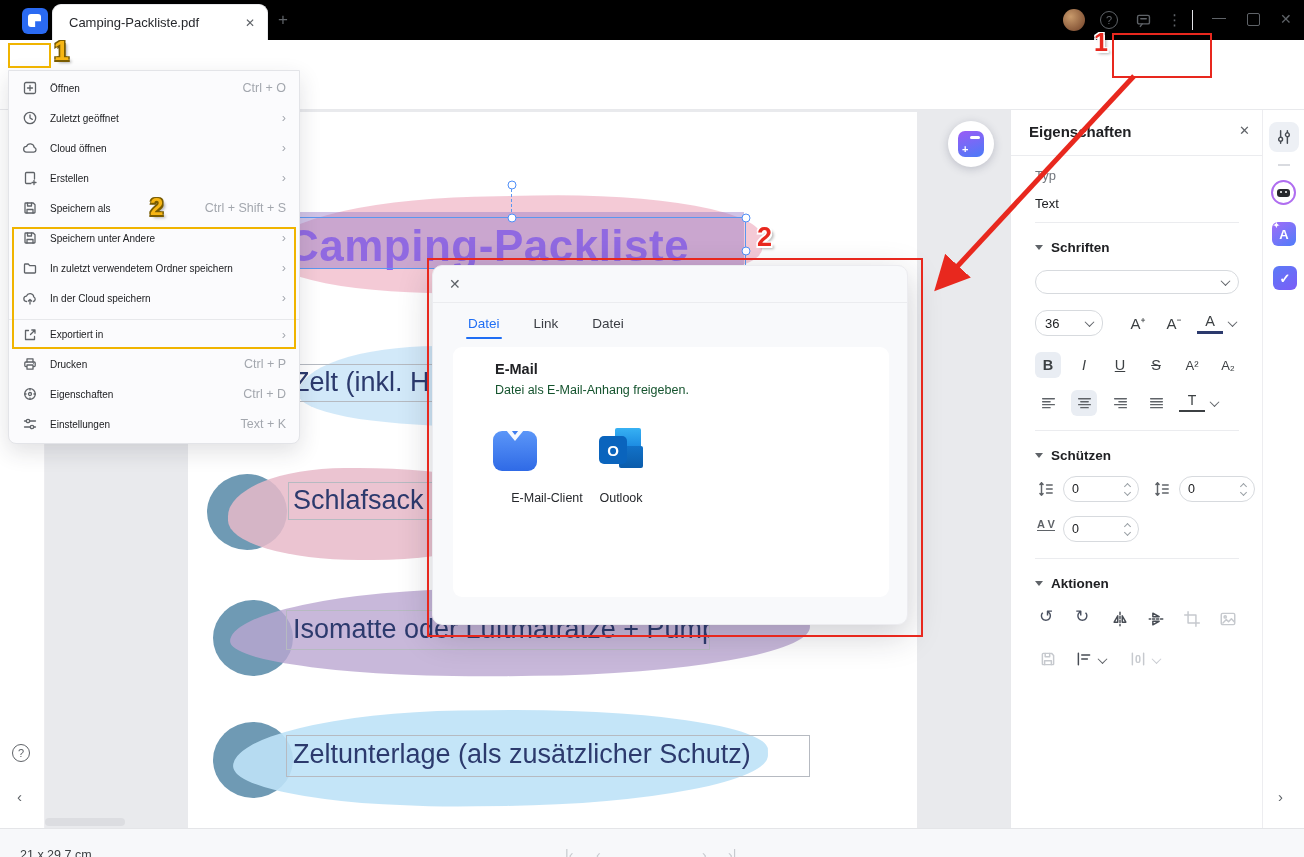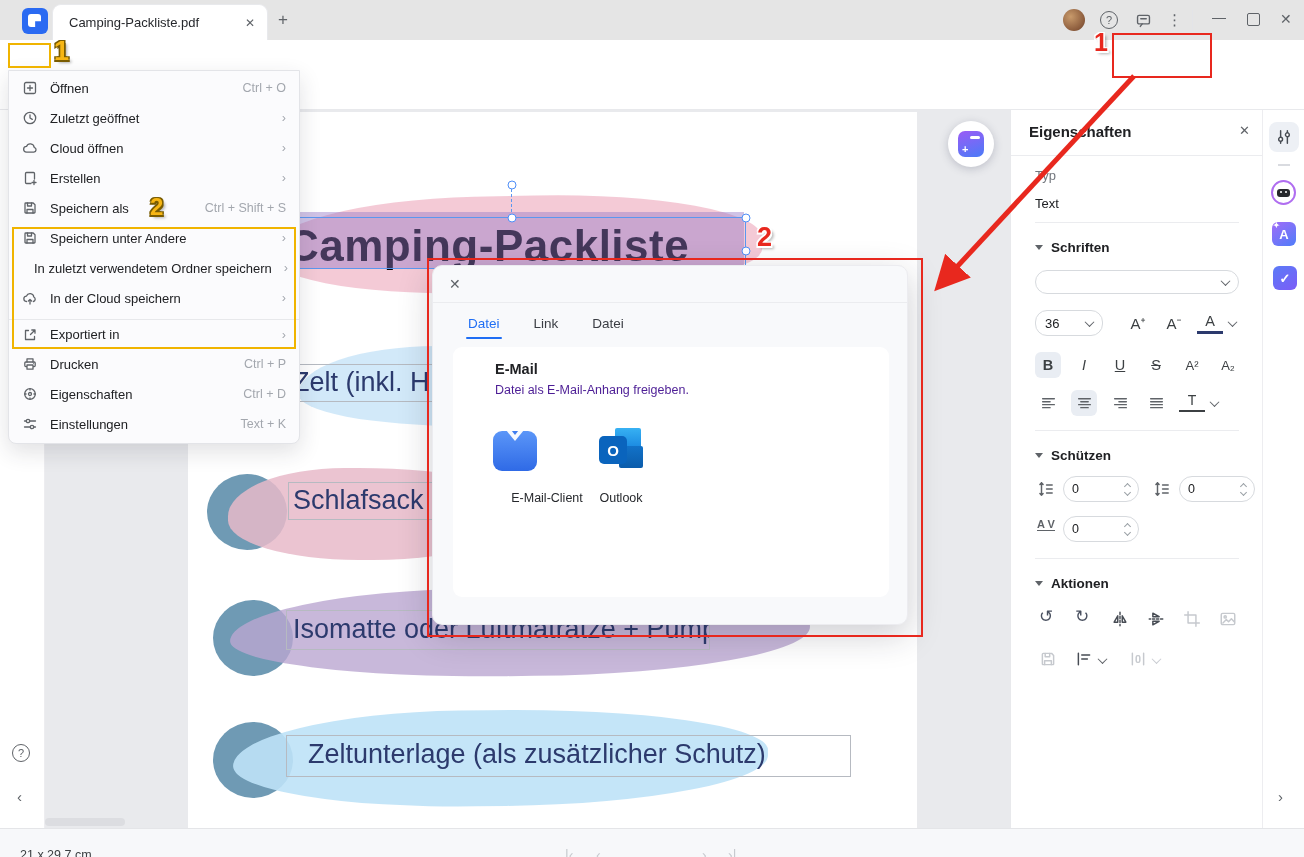--- a/index.html
+++ b/index.html
@@ -4,21 +4,21 @@
 <style>
   * { margin:0; padding:0; box-sizing:border-box; }
   html,body { width:1304px; height:857px; overflow:hidden; }
   body { font-family:"Liberation Sans", sans-serif; color:#202124; background:#fff; position:relative; }
   .abs { position:absolute; }
   svg.ic { stroke:#5f6368; fill:none; stroke-width:1.3; stroke-linecap:round; stroke-linejoin:round; }
   svg.ic.dim { stroke:#c6c9ce; }
   svg.ic.dark { stroke:#474c54; }
 
   
-  .titlebar { position:absolute; left:0; top:0; width:1304px; height:40px; background:#e5e5e5; }
+  .titlebar { position:absolute; left:0; top:0; width:1304px; height:40px; background:#000000; }
   .logo { position:absolute; left:22px; top:8px; width:26px; height:26px; border-radius:6px; background:#2a6af2; }
   .logo::after { content:""; position:absolute; left:6px; top:6px; width:13px; height:13px; background:#fff; border-radius:3px; clip-path:polygon(0 0,100% 0,100% 55%,55% 55%,55% 100%,0 100%); }
   .doc-tab { position:absolute; left:52px; top:4px; width:216px; height:36px; background:#fff; border:1px solid #e8e9ec; border-bottom:none; border-radius:9px 9px 0 0; display:flex; align-items:center; padding:0 12px 0 16px; }
   .doc-tab .t { font-size:13px; color:#26282c; flex:1; white-space:nowrap; overflow:hidden; }
   .xbtn { color:#5f6368; font-size:12px; }
   .newtab { position:absolute; left:278px; top:10px; font-size:17px; color:#5f6368; }
   .avatar { position:absolute; left:1063px; top:9px; width:22px; height:22px; border-radius:50%; background:radial-gradient(circle at 35% 35%, #c89a6b, #8a5a3b 70%, #5e3a24); }
   .qcircle { width:18px; height:18px; border:1.4px solid #5f6368; border-radius:50%; font-size:11px; color:#5f6368; display:flex; align-items:center; justify-content:center; }
   .kebab { color:#5f6368; font-size:15px; letter-spacing:0; }
   .vsep { width:1px; background:#e3e4e8; }
@@ -41,36 +41,36 @@
   .dots-circle { width:18px; height:18px; border:1.5px solid #3d4148; border-radius:50%; display:flex; align-items:center; justify-content:center; font-size:8px; letter-spacing:1px; color:#3d4148; font-weight:700; }
   .ai-badge { width:25px; height:25px; border-radius:50%; background:linear-gradient(135deg,#8b5cf6,#3f7bf6); color:#fff; font-size:10px; font-weight:700; display:flex; align-items:center; justify-content:center; }
   .mountain { position:absolute; left:3px; bottom:3px; width:0; height:0; border-left:6px solid transparent; border-right:6px solid transparent; border-bottom:7px solid #fff; }
   .mdot { position:absolute; right:3px; top:3px; width:4px; height:4px; border-radius:50%; background:#fff; }
   .hf-bar { position:absolute; left:4px; width:11px; height:2px; background:#fff; border-radius:1px; }
 
   
   .left-rail { position:absolute; left:0; top:110px; width:45px; height:718px; background:#fff; border-right:1px solid #ededf0; }
   .canvas { position:absolute; left:45px; top:110px; width:965px; height:718px; background:#e9eaed; }
   .page { position:absolute; left:188px; top:112px; width:729px; height:716px; background:#fff; }
-  .doc-title { position:absolute; left:287px; top:221px; font-size:44px; font-weight:700; color:#000000; letter-spacing:.5px; white-space:nowrap; }
+  .doc-title { position:absolute; left:287px; top:221px; font-size:44px; font-weight:700; color:#8b5cf6; letter-spacing:.5px; white-space:nowrap; }
   .blob { position:absolute; }
   .textbox { position:absolute; border:1px solid #b6bac1; white-space:nowrap; overflow:hidden; color:#2c3a6d; }
   .bullet { position:absolute; width:80px; height:76px; border-radius:50%; background:#6f9ab4; }
   .handle { position:absolute; width:9px; height:9px; border:1.5px solid #4f8ef7; background:#fff; border-radius:50%; transform:translate(-50%,-50%); z-index:22; }
   .sel-rect { position:absolute; border:1.5px solid #5b97ef; z-index:21; }
   .widget { position:absolute; left:948px; top:121px; width:46px; height:46px; background:#fff; border-radius:50%; box-shadow:0 2px 8px rgba(60,64,90,.25); display:flex; align-items:center; justify-content:center; z-index:30; }
   .widget-ic { width:26px; height:26px; border-radius:7px; background:linear-gradient(160deg,#9b5cf6,#4a7bf7); position:relative; }
   .widget-ic::before { content:""; position:absolute; right:4px; top:5px; width:10px; height:2.5px; background:#fff; border-radius:2px; }
   .widget-ic::after { content:"+"; position:absolute; left:4px; bottom:2px; color:#fff; font-size:11px; font-weight:700; }
 
   
   .fmenu { position:absolute; left:8px; top:70px; width:292px; background:#fbfbfd; border:1px solid #e3e4e8; border-radius:0 0 8px 8px; box-shadow:0 8px 22px rgba(40,44,60,.14); z-index:50; padding:2px 0 4px; }
   .mi-row { height:30px; display:flex; align-items:center; padding:0 13px; gap:12px; }
   .mi-row.sep-before { border-top:1px solid #e7e8eb; margin-top:6px; }
-  .mi-label { flex:1; font-size:13px; color:#202124; white-space:nowrap; }
+  .mi-label { flex:1; font-size:10px; color:#202124; white-space:nowrap; }
   .mi-right { font-size:12.5px; color:#a3a7ae; white-space:nowrap; }
   .mi-row.is-disabled .mi-label { color:#bcc0c6; }
   .mi-row.is-disabled svg { stroke:#ccced4; }
 
   
   .ybox { position:absolute; border:2.5px solid #f0b400; z-index:56; pointer-events:none; }
   .rbox { position:absolute; border:2.5px solid #e8281e; z-index:70; pointer-events:none; }
   .num { position:absolute; font-weight:800; font-size:27px; z-index:72; font-family:"Liberation Sans",sans-serif; }
   .num.yellow { color:#f7b614; text-shadow:-1.5px -1.5px 0 #7a5c00, 1.5px -1.5px 0 #7a5c00, -1.5px 1.5px 0 #7a5c00, 1.5px 1.5px 0 #7a5c00, 3px 3px 3px rgba(0,0,0,.3); }
   .num.red { color:#e8281e; text-shadow:-1.5px -1.5px 0 #fff, 1.5px -1.5px 0 #fff, -1.5px 1.5px 0 #fff, 1.5px 1.5px 0 #fff, 3px 3px 3px rgba(0,0,0,.3); }
@@ -398,21 +398,21 @@
 <div class="bullet" style="left:207px;top:474px"></div>
 <div class="blob" style="left:228px;top:468px;width:305px;height:92px;background:rgba(231,186,201,.85);border-radius:40% 60% 55% 45%/55% 45% 60% 45%"></div>
 <div class="textbox" style="left:288px;top:482px;width:270px;height:38px;font-size:27px;padding:2px 4px">Schlafsack (</div>
 
 <div class="bullet" style="left:213px;top:600px"></div>
 <div class="blob" style="left:230px;top:588px;width:580px;height:88px;background:rgba(186,166,209,.8);border-radius:45% 55% 50% 50%/60% 45% 55% 45%;transform:rotate(-.6deg)"></div>
 <div class="textbox" style="left:286px;top:610px;width:424px;height:40px;font-size:27px;padding:3px 6px">Isomatte oder Luftmatratze + Pumpe</div>
 
 <div class="bullet" style="left:213px;top:722px"></div>
 <div class="blob" style="left:233px;top:710px;width:535px;height:96px;background:rgba(190,226,247,.9);border-radius:45% 55% 52% 48%/58% 48% 52% 48%;transform:rotate(-.8deg)"></div>
-<div class="textbox" style="left:286px;top:735px;width:565px;height:42px;font-size:27px;padding:3px 21px">Zeltunterlage (als zusätzlicher Schutz)</div>
+<div class="textbox" style="left:286px;top:735px;width:524px;height:42px;font-size:27px;padding:3px 6px">Zeltunterlage (als zusätzlicher Schutz)</div>
 
 <div class="widget">
     <div class="widget-ic"></div>
   </div>
 <div class="abs" style="left:45px;top:818px;width:80px;height:8px;background:#dcdde1;border-radius:4px"></div>
 
 <div class="fmenu">
 
     <div class="mi-row">
       <svg class="ic" width="16" height="16" viewBox="0 0 16 16">
@@ -517,21 +517,21 @@
     <span class="xbtn" style="font-size:14px">✕</span>
   </div>
   <div class="dlg-tabs">
 
   <div class="dlg-tab active">Datei</div>
       <div class="dlg-tab">Link</div>
       <div class="dlg-tab">Datei</div>
     </div>
   <div class="dlg-card">
     <div class="abs" style="left:42px;top:14px;font-size:14.5px;font-weight:700">E-Mail</div>
-    <div class="abs" style="left:42px;top:36px;font-size:12.5px;color:#4c1d95">Datei als E-Mail-Anhang freigeben.</div>
+    <div class="abs" style="left:42px;top:36px;font-size:12.5px;color:#14532d">Datei als E-Mail-Anhang freigeben.</div>
   </div>
   <div class="mail-icon"></div>
   <div class="opt-label" style="left:59px">E-Mail-Client</div>
   <div class="ol-wrap">
     <div class="ol-sq1"></div>
       <div class="ol-sq2"></div>
     <div class="ol-main">O</div>
   </div>
   <div class="opt-label" style="left:133px">Outlook</div>
 </div>

